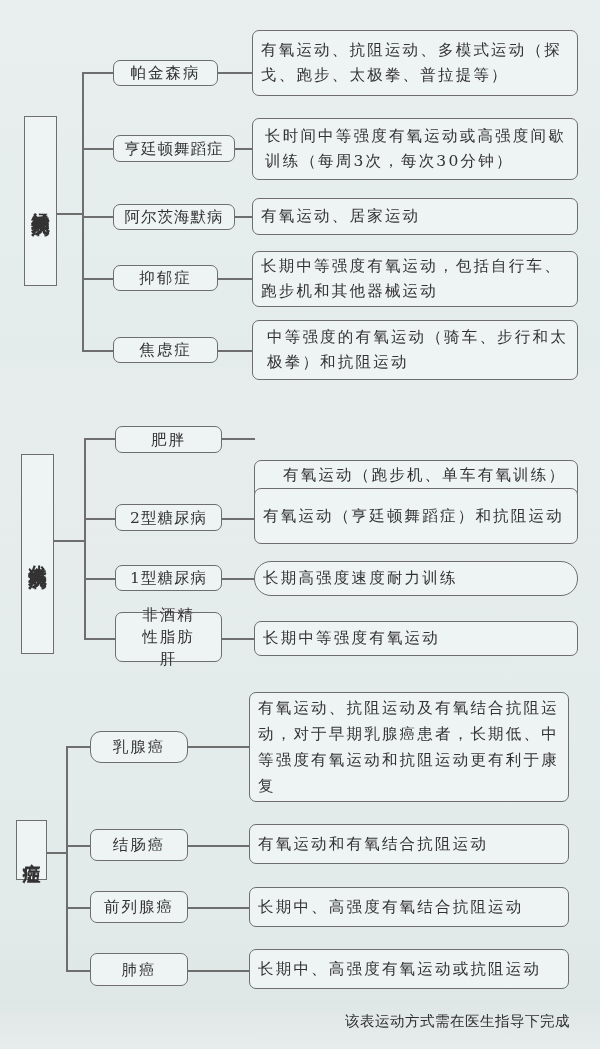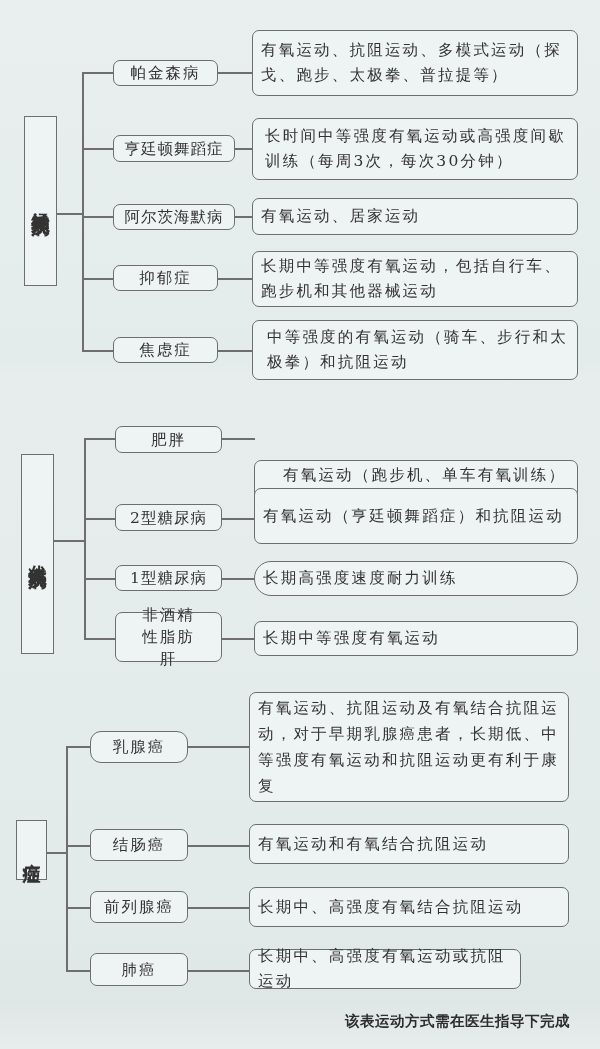--- a/index.html
+++ b/index.html
@@ -24,21 +24,21 @@
   }
   .desc {
     border:1.5px solid #6e6e6e; border-radius:7px; background:#eef3f3;
     display:flex; align-items:center;
     font-size:15.5px; letter-spacing:2.2px; color:#333; line-height:25px;
     padding:0 8px;
   }
   .hl { height:1.5px; background:#6e6e6e; }
   .vl { width:1.5px; background:#6e6e6e; }
   .footer {
-    font-family:"DejaVu Sans","Liberation Sans",sans-serif; font-weight:bold;
+    font-family:"DejaVu Sans","Liberation Sans",sans-serif; font-weight:normal;
     font-size:14.5px; color:#2e2e2e; letter-spacing:0.5px;
   }
 </style>
 </head>
 <body>
 
 <div class="abs cat" style="left:24px; top:116px; width:33px; height:170px;">神经系统疾病</div>
 <div class="abs hl" style="left:57px; top:213px; width:26px;"></div>
 <div class="abs vl" style="left:82px; top:72px; height:278px;"></div>
 
@@ -106,15 +106,15 @@
 <div class="abs desc" style="left:249px; top:824px; width:320px; height:40px;">有氧运动和有氧结合抗阻运动</div>
 
 <div class="abs hl" style="left:66px; top:907px; width:25px;"></div>
 <div class="abs item" style="left:90px; top:891px; width:98px; height:32px;">前列腺癌</div>
 <div class="abs hl" style="left:188px; top:907px; width:62px;"></div>
 <div class="abs desc" style="left:249px; top:887px; width:320px; height:40px;">长期中、高强度有氧结合抗阻运动</div>
 
 <div class="abs hl" style="left:66px; top:970px; width:25px;"></div>
 <div class="abs item" style="left:90px; top:953px; width:98px; height:33px;">肺癌</div>
 <div class="abs hl" style="left:188px; top:970px; width:62px;"></div>
-<div class="abs desc" style="left:249px; top:949px; width:272px; height:40px;">长期中、高强度有氧运动或抗阻运动</div>
+<div class="abs desc" style="left:249px; top:949px; width:320px; height:40px;">长期中、高强度有氧运动或抗阻运动</div>
 
 <div class="abs footer" style="left:310px; top:1012px; width:260px; text-align:right;">该表运动方式需在医生指导下完成</div>
 
 </body></html>

